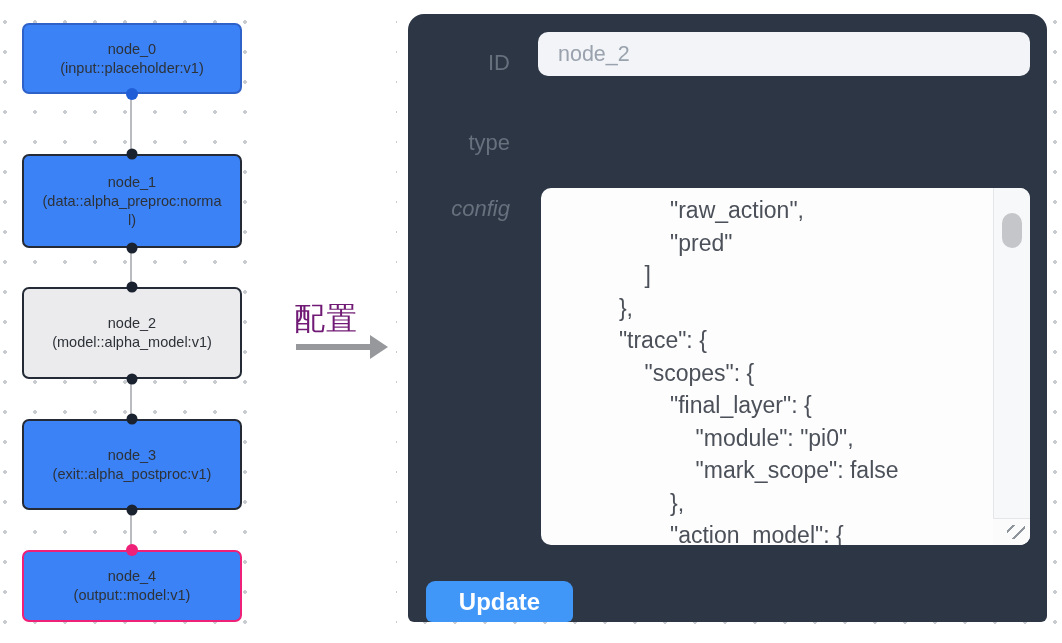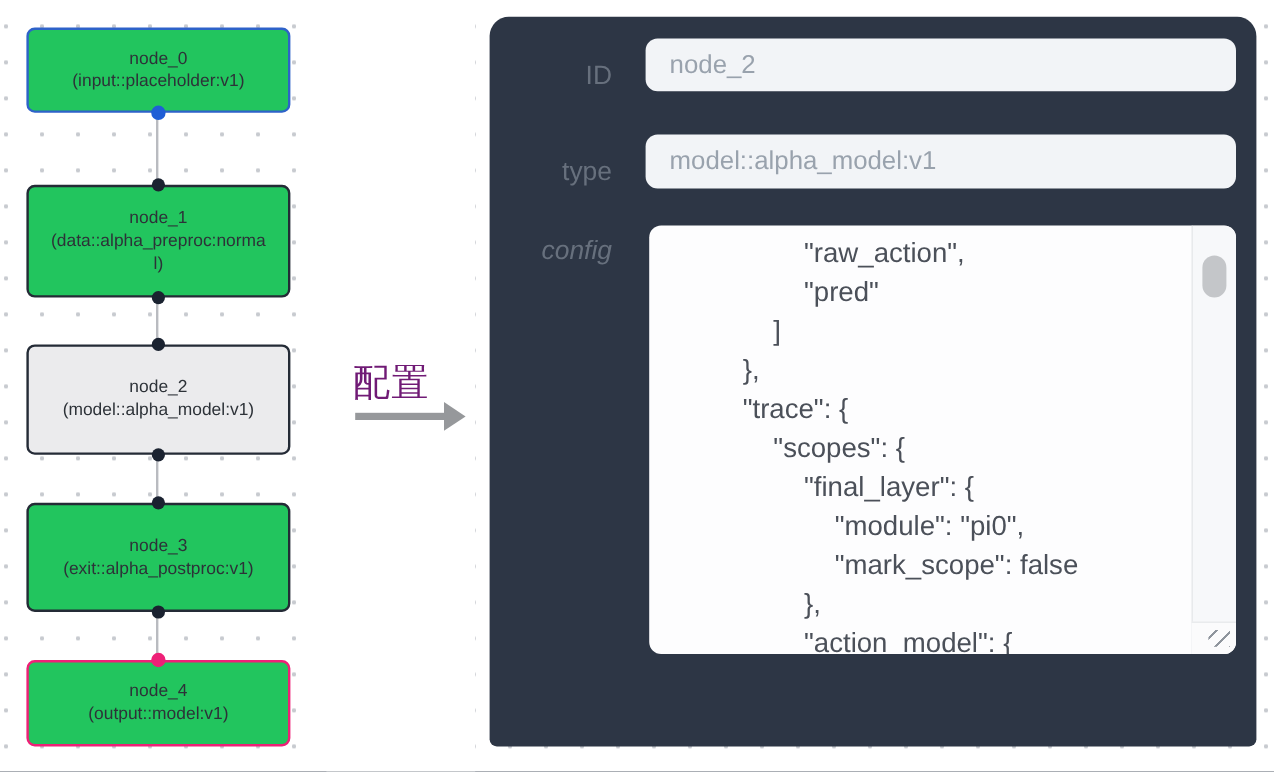--- a/index.html
+++ b/index.html
@@ -19,21 +19,21 @@
   }
   
   .annotation-strip {
     position: absolute; left: 272px; top: 0; width: 124px; height: 643px;
     background: #ffffff;
   }
 
   
   .node {
     position: absolute; left: 22px; width: 220px;
-    background: #22c55e;
+    background: #3b82f6;
     border: 2px solid #242b36;
     border-radius: 7px;
     display: flex; flex-direction: column; justify-content: center; align-items: center;
     text-align: center;
     color: #2d3238;
     font-size: 14.5px; line-height: 19px;
     z-index: 2;
   }
   .node .node-text { width: 186px; word-break: break-all; }
   .node-0 { top: 23px;  height: 71px; border-color: #2e62c9; }
@@ -201,21 +201,20 @@
 <div class="annotation-arrow">
   <div class="shaft"></div>
   <div class="head"></div>
 </div>
 
 <div class="config-panel">
   <div class="field-label label-id">ID</div>
   <input class="panel-input input-id" type="text" value="node_2" style="">
 
   <div class="field-label label-type">type</div>
-  <input class="panel-input input-type" type="text" value="model::alpha_model:v1" style="">
 
   <div class="field-label label-config">config</div>
   <div class="config-editor">
     <pre>                  "raw_action",
                   "pred"
               ]
           },
           "trace": {
               "scopes": {
                   "final_layer": {
@@ -224,13 +223,16 @@
                   },
                   "action_model": {</pre>
     <div class="editor-scrollbar">
       <div class="editor-scroll-thumb"></div>
     </div>
     <div class="editor-resize-corner">
       <div class="grip"></div>
     </div>
   </div>
 
+  <button class="update-button">
+    <span>Update</span>
+  </button>
 </div>
 
 </body></html>

